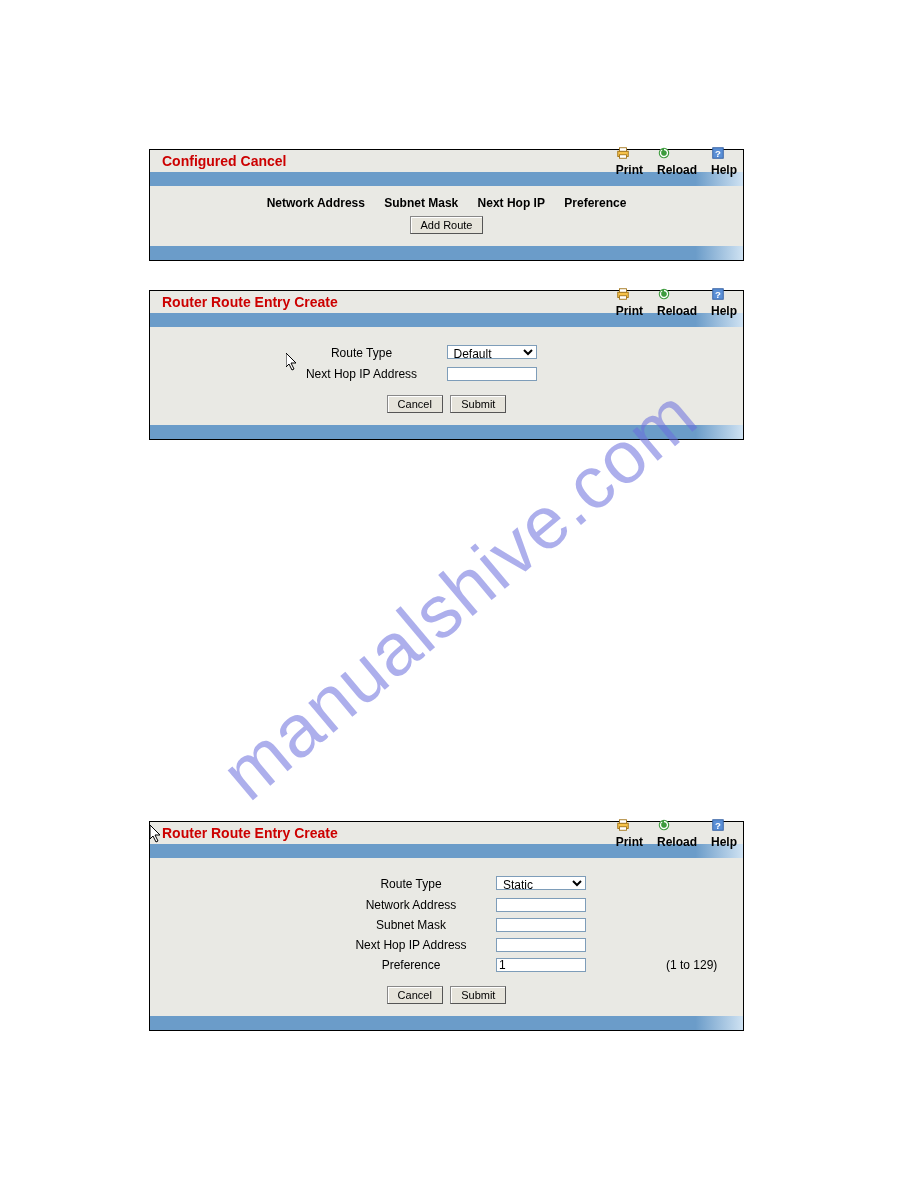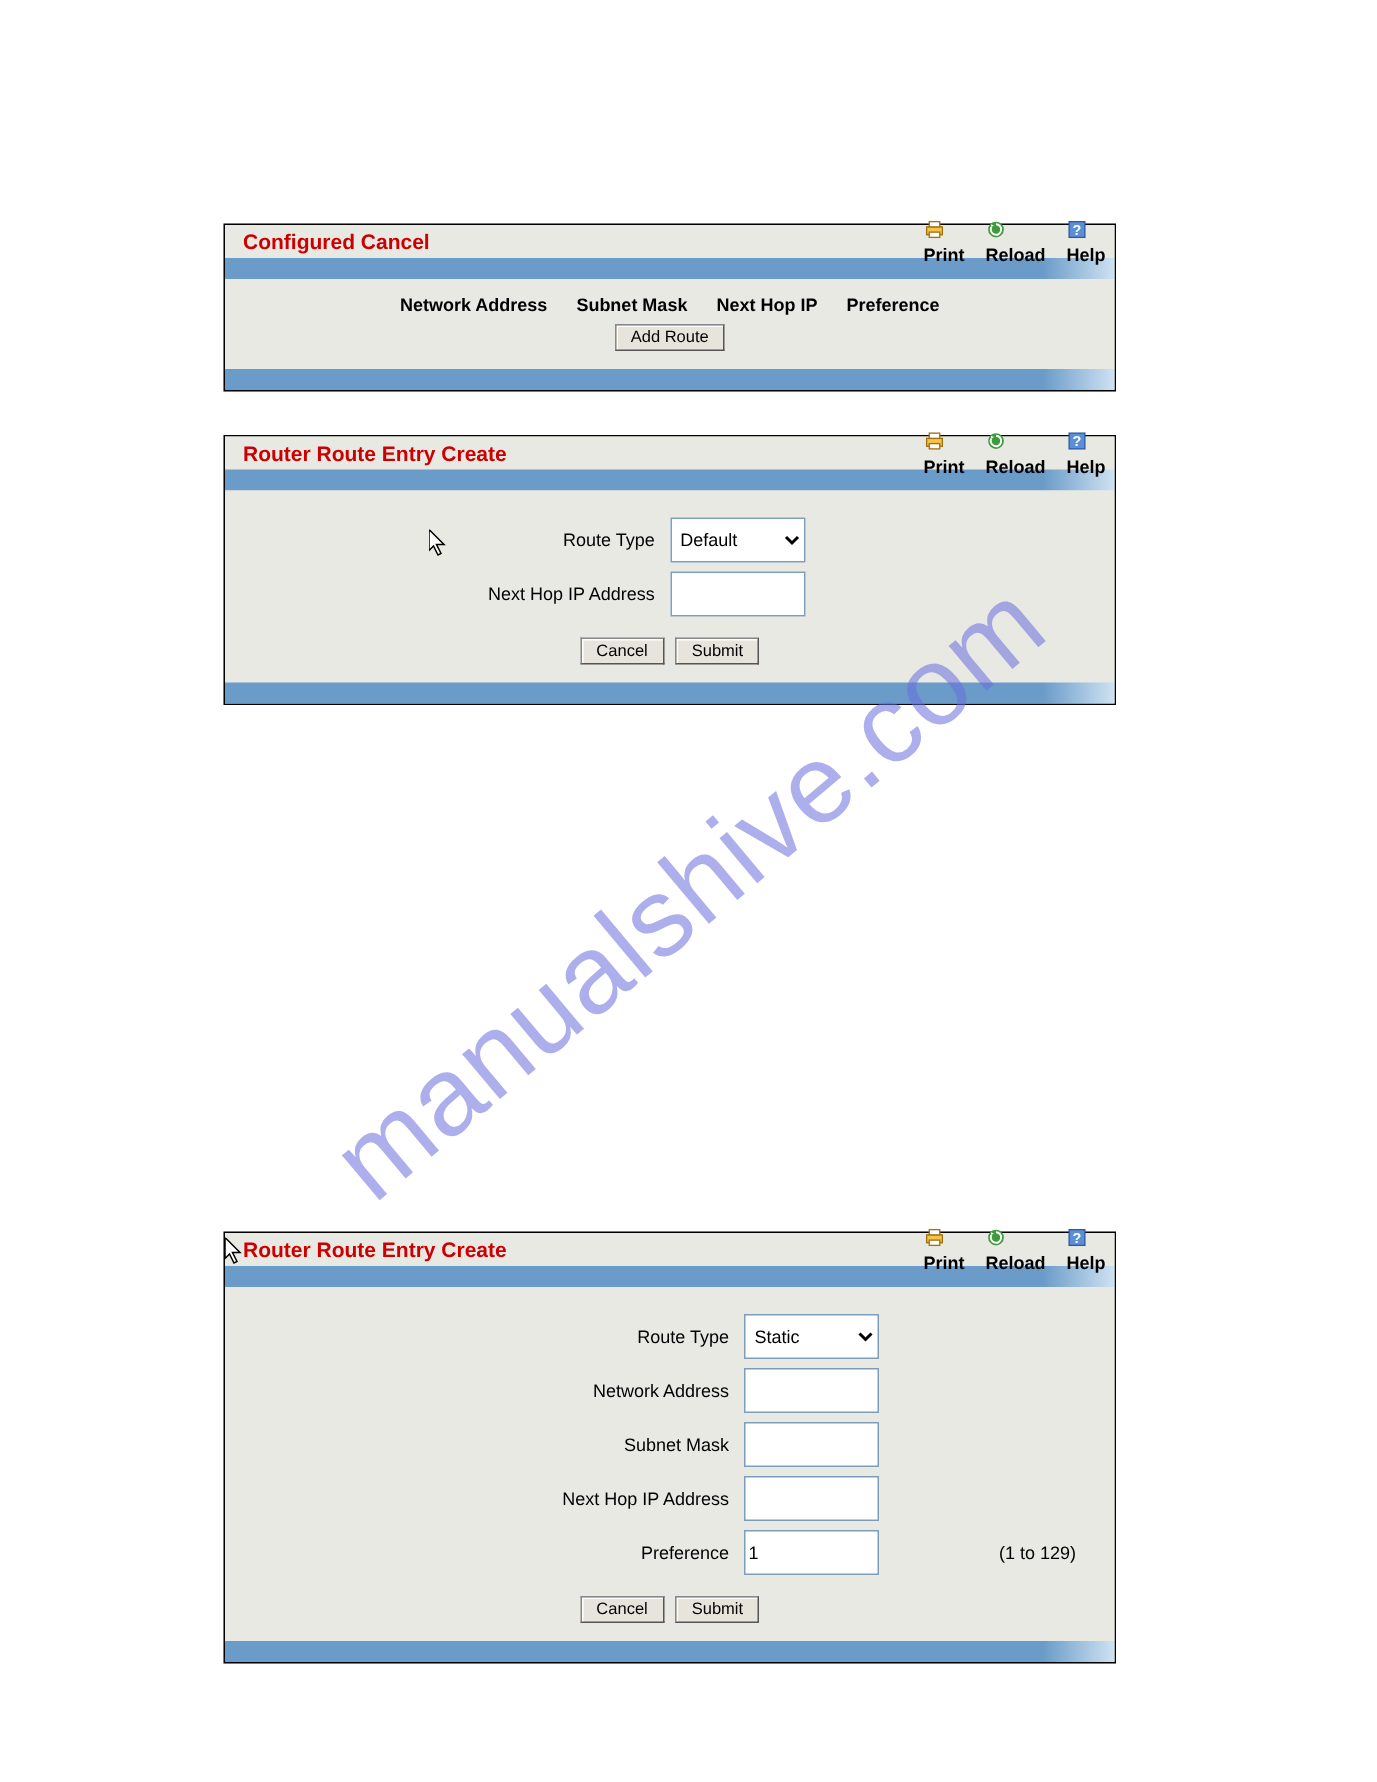--- a/index.html
+++ b/index.html
@@ -111,31 +111,31 @@
   .form-table {
     margin: 8px auto 6px auto;
   }
   .form-table td {
     padding: 2px 4px;
     font-size: 12px;
     vertical-align: middle;
   }
   .lbl-cell {
     width: 150px;
-    text-align: right;
+    text-align: center;
   }
   .inp-cell {
     width: 160px;
   }
   input.txt, select.sel {
     width: 90px;
     font-family: Tahoma, sans-serif;
     font-size: 12px;
     border: 1px solid #7e9db9;
-    height: 30px;
+    height: 14px;
     box-sizing: border-box;
     padding: 0 2px;
     background: #fff;
   }
   input.txt {
     width: 90px;
   }
   .hint {
     font-size: 12px;
     padding-left: 6px;

